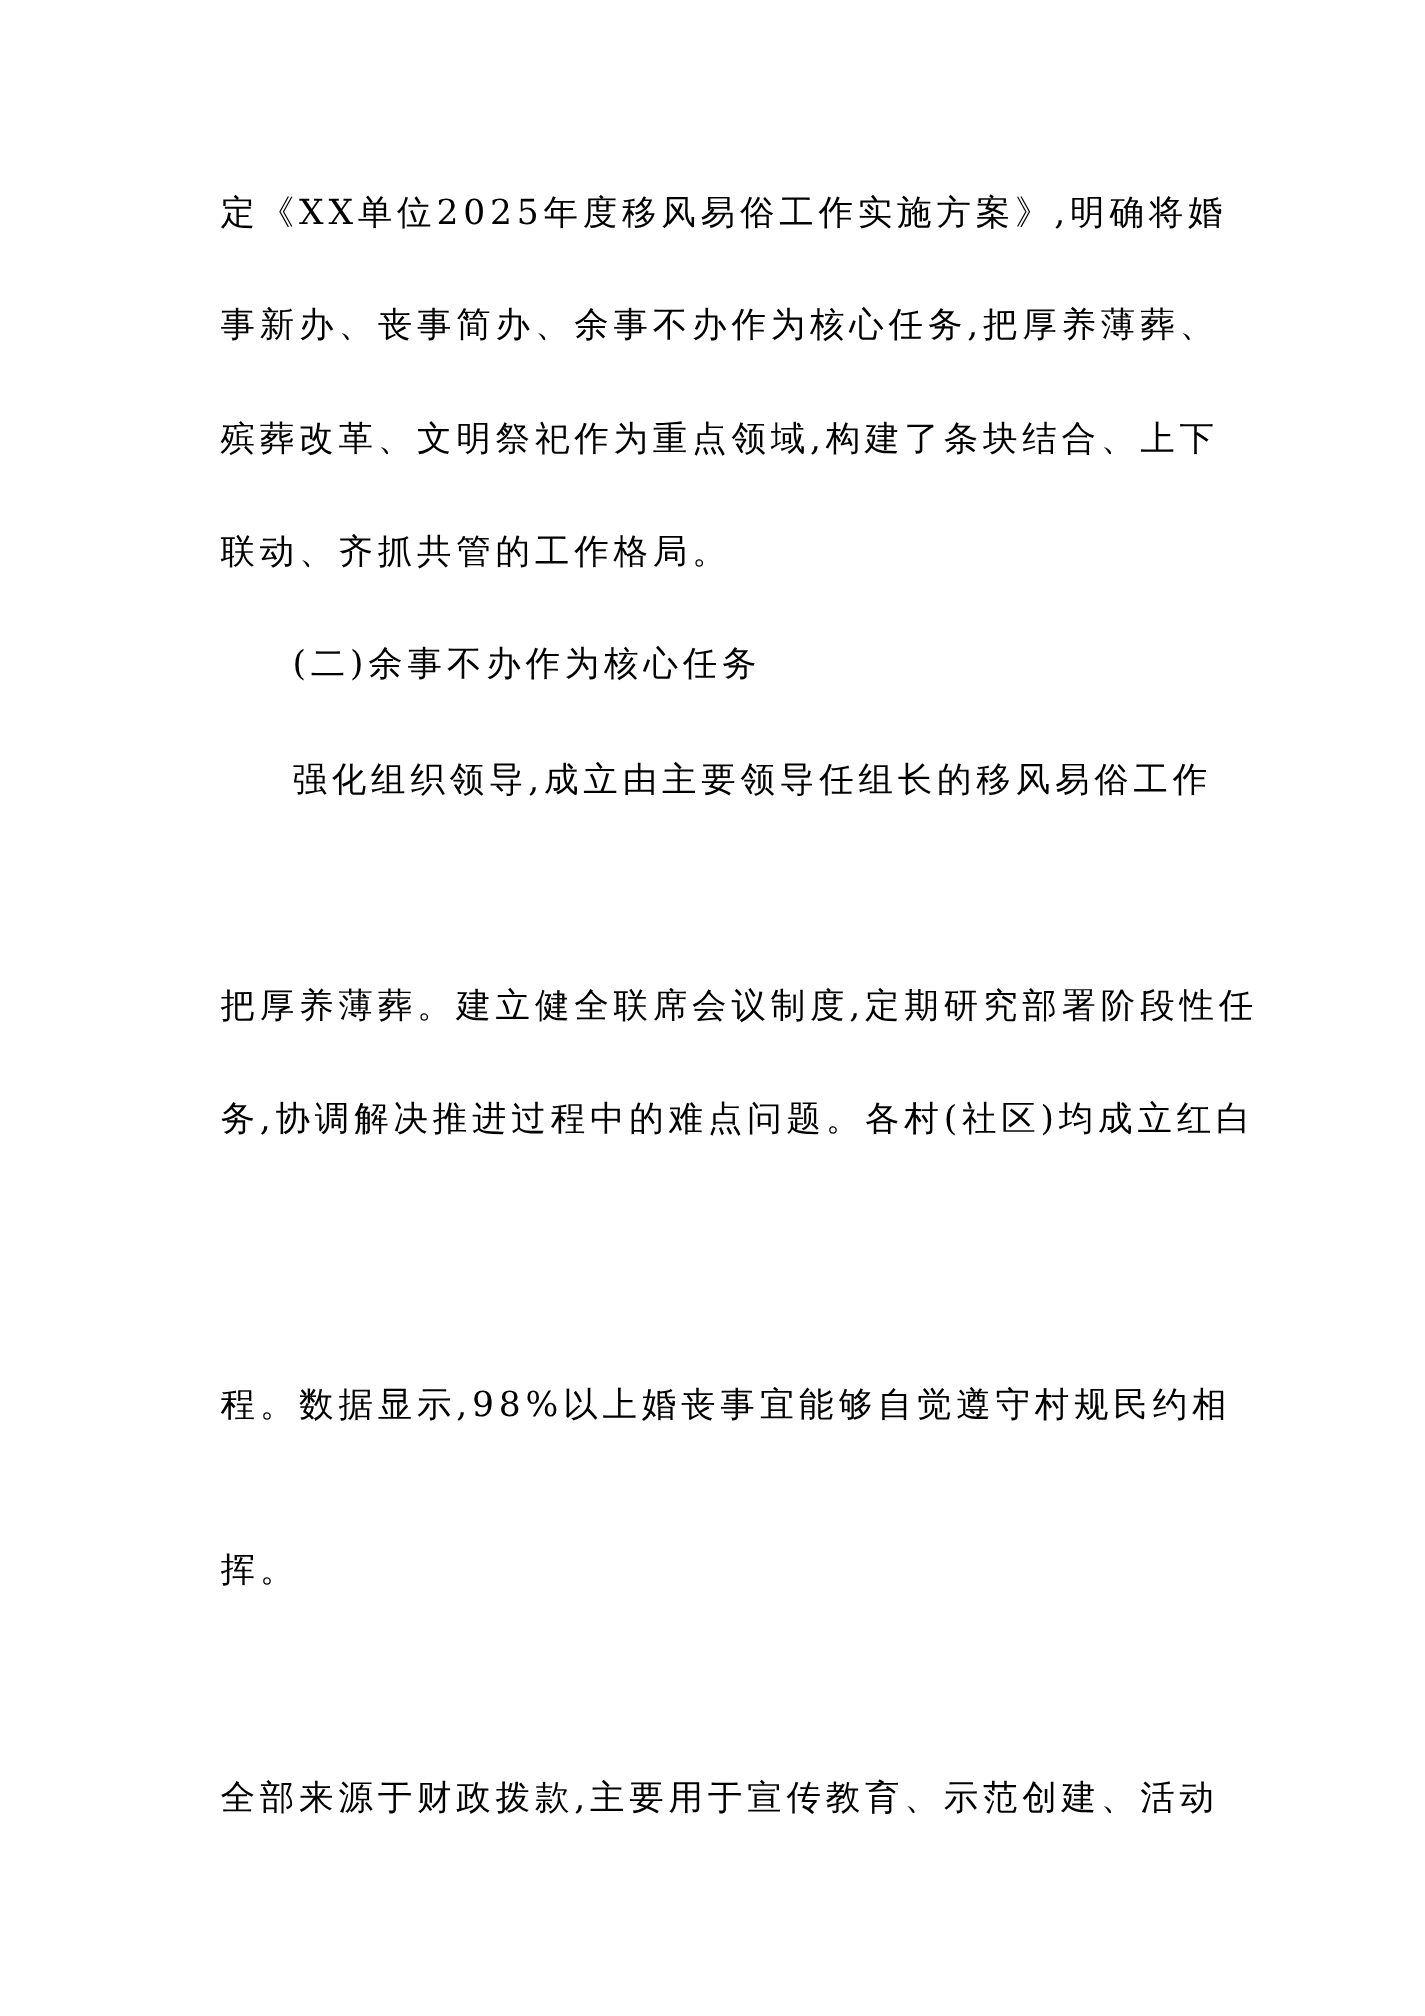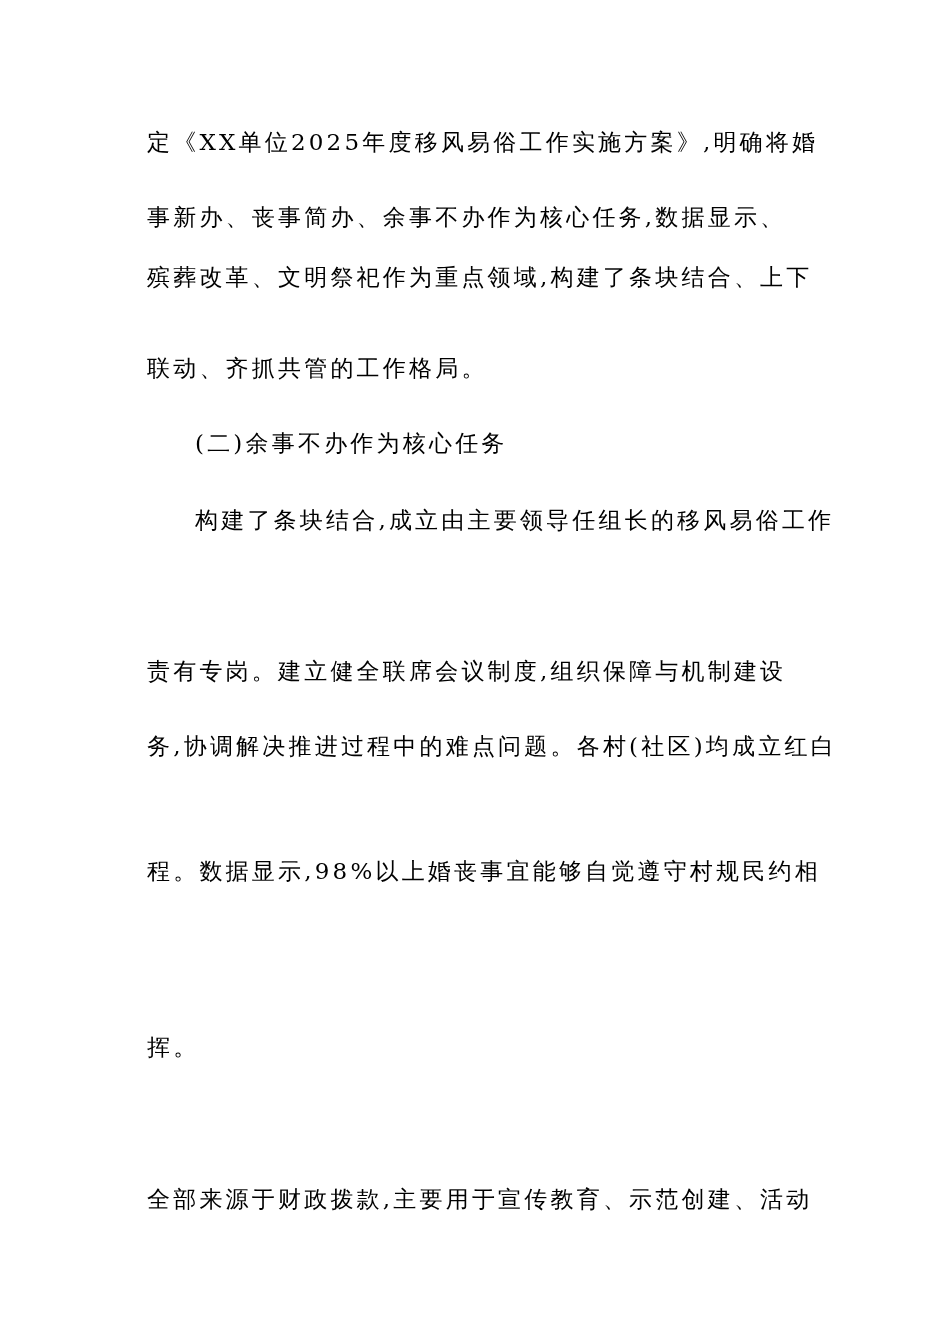--- a/index.html
+++ b/index.html
@@ -8,23 +8,23 @@
   .page { position: absolute; left: 0; top: 0; width: 950px; height: 1344px; }
   .line { position: absolute; left: 147px; font-size: 23px; line-height: 30px;
           white-space: nowrap; letter-spacing: 3.2px; }
   .indent { left: 195px; }
 </style>
 </head>
 <body>
 
 <div class="page">
   <div class="line" style="top:127px">定《XX单位2025年度移风易俗工作实施方案》,明确将婚</div>
-  <div class="line" style="top:202px">事新办、丧事简办、余事不办作为核心任务,数据显示、</div>
-  <div class="line" style="top:262px">殡葬改革、文明祭祀作为重点领域,构建了条块结合、上下</div>
+  <div class="line" style="top:202px">事新办、丧事简办、余事不办作为核心任务,把厚养薄葬、</div>
+  <div class="line" style="top:278px">殡葬改革、文明祭祀作为重点领域,构建了条块结合、上下</div>
   <div class="line" style="top:353px">联动、齐抓共管的工作格局。</div>
   <div class="line indent" style="top:428px">(二)余事不办作为核心任务</div>
-  <div class="line indent" style="top:505px">构建了条块结合,成立由主要领导任组长的移风易俗工作</div>
-  <div class="line" style="top:656px">责有专岗。建立健全联席会议制度,组织保障与机制建设</div>
+  <div class="line indent" style="top:505px">强化组织领导,成立由主要领导任组长的移风易俗工作</div>
+  <div class="line" style="top:656px">把厚养薄葬。建立健全联席会议制度,定期研究部署阶段性任</div>
   <div class="line" style="top:731px">务,协调解决推进过程中的难点问题。各村(社区)均成立红白</div>
-  <div class="line" style="top:856px">程。数据显示,98%以上婚丧事宜能够自觉遵守村规民约相</div>
+  <div class="line" style="top:922px">程。数据显示,98%以上婚丧事宜能够自觉遵守村规民约相</div>
   <div class="line" style="top:1032px">挥。</div>
   <div class="line" style="top:1184px">全部来源于财政拨款,主要用于宣传教育、示范创建、活动</div>
 </div>
 
 </body></html>

